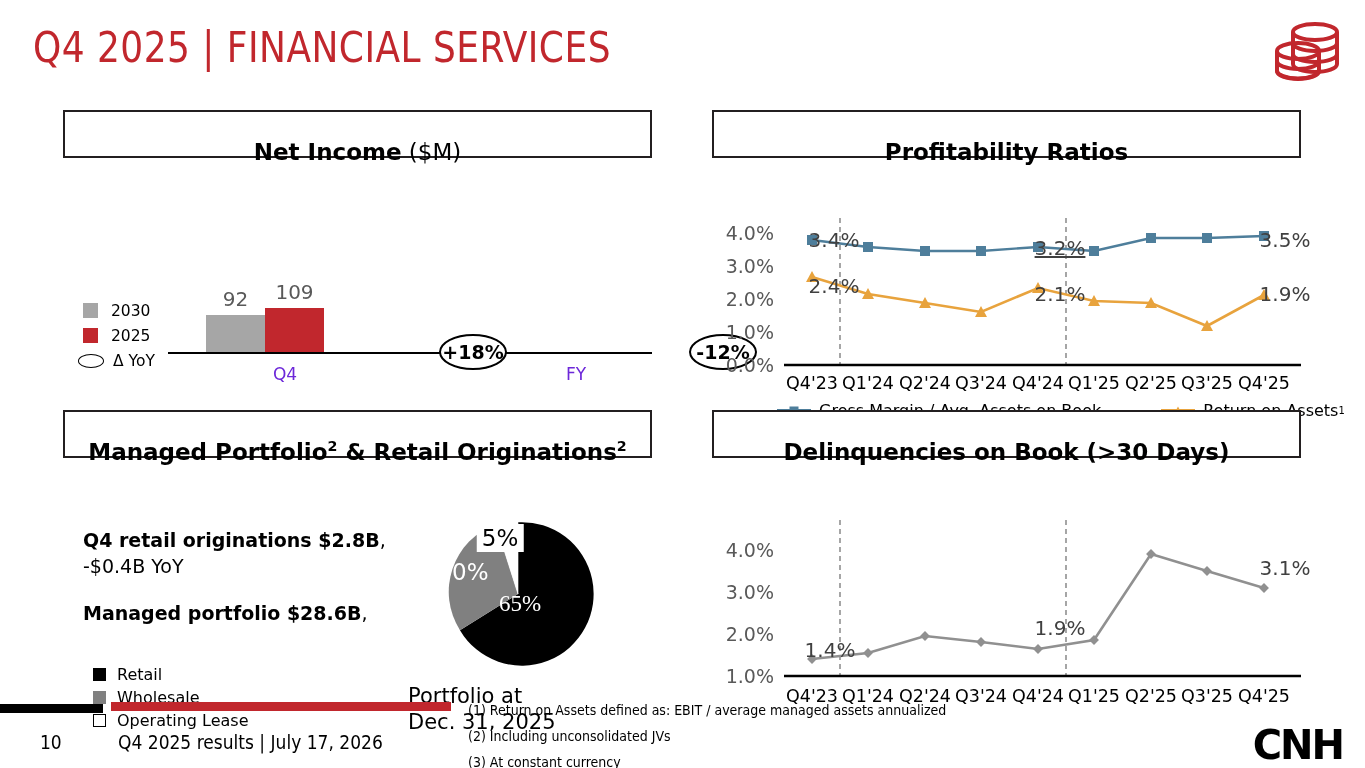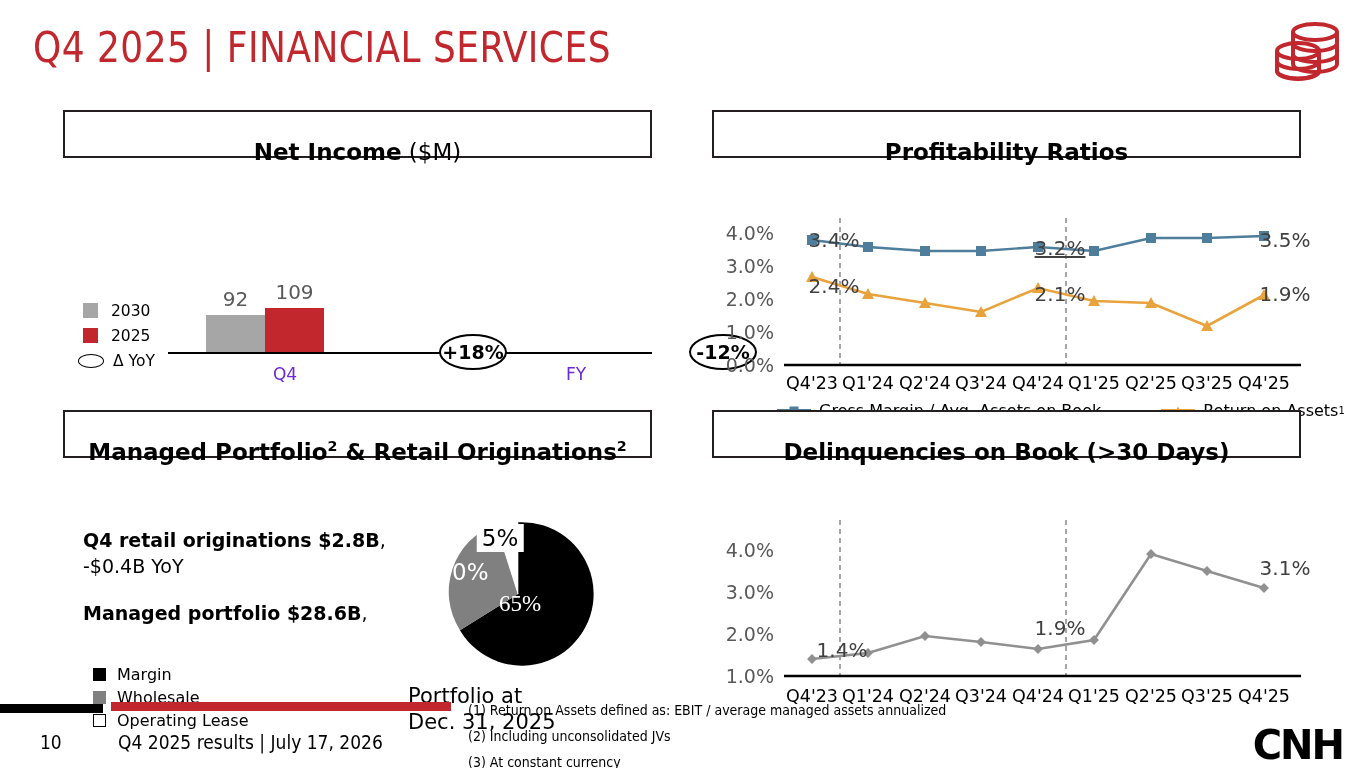--- a/index.html
+++ b/index.html
@@ -275,21 +275,21 @@
       <div class="pf-text">
         <div><span class="b">Q4 retail originations $2.8B</span><span>,</span></div>
         <div>-$0.4B YoY</div>
         <div style="height:22px;"></div>
         <div><span class="b">Managed portfolio $28.6B</span><span>,</span></div>
       </div>
 
       <div class="pf-legend">
         <div class="row">
           <span class="sw k"></span>
-          <span>Margin</span>
+          <span>Retail</span>
         </div>
         <div class="row">
           <span class="sw gy"></span>
           <span>Wholesale</span>
         </div>
         <div class="row">
           <span class="sw w"></span>
           <span>Operating Lease</span>
         </div>
       </div>
@@ -338,21 +338,21 @@
           <rect x="137.5" y="112.5" width="7" height="7" transform="rotate(45 141 116)"></rect>
           <rect x="193.5" y="118.5" width="7" height="7" transform="rotate(45 197 122)"></rect>
           <rect x="250.5" y="125.5" width="7" height="7" transform="rotate(45 254 129)"></rect>
           <rect x="306.5" y="116.5" width="7" height="7" transform="rotate(45 310 120)"></rect>
           <rect x="363.5" y="30.5" width="7" height="7" transform="rotate(45 367 34)"></rect>
           <rect x="419.5" y="47.5" width="7" height="7" transform="rotate(45 423 51)"></rect>
           <rect x="476.5" y="64.5" width="7" height="7" transform="rotate(45 480 68)"></rect>
         </g>
       </svg>
 
-      <div class="note" style="left:118px;top:180px;margin-left:12px;">1.4%</div>
+      <div class="note" style="left:118px;top:180px;">1.4%</div>
       <div class="note" style="left:348px;top:158px;">1.9%</div>
       <div class="note" style="left:573px;top:98px;">3.1%</div>
 
       <div class="xlab" style="left:100px;top:228px;">Q4'23</div>
       <div class="xlab" style="left:156px;top:228px;">Q1'24</div>
       <div class="xlab" style="left:213px;top:228px;">Q2'24</div>
       <div class="xlab" style="left:269px;top:228px;">Q3'24</div>
       <div class="xlab" style="left:326px;top:228px;">Q4'24</div>
       <div class="xlab" style="left:382px;top:228px;">Q1'25</div>
       <div class="xlab" style="left:439px;top:228px;">Q2'25</div>

